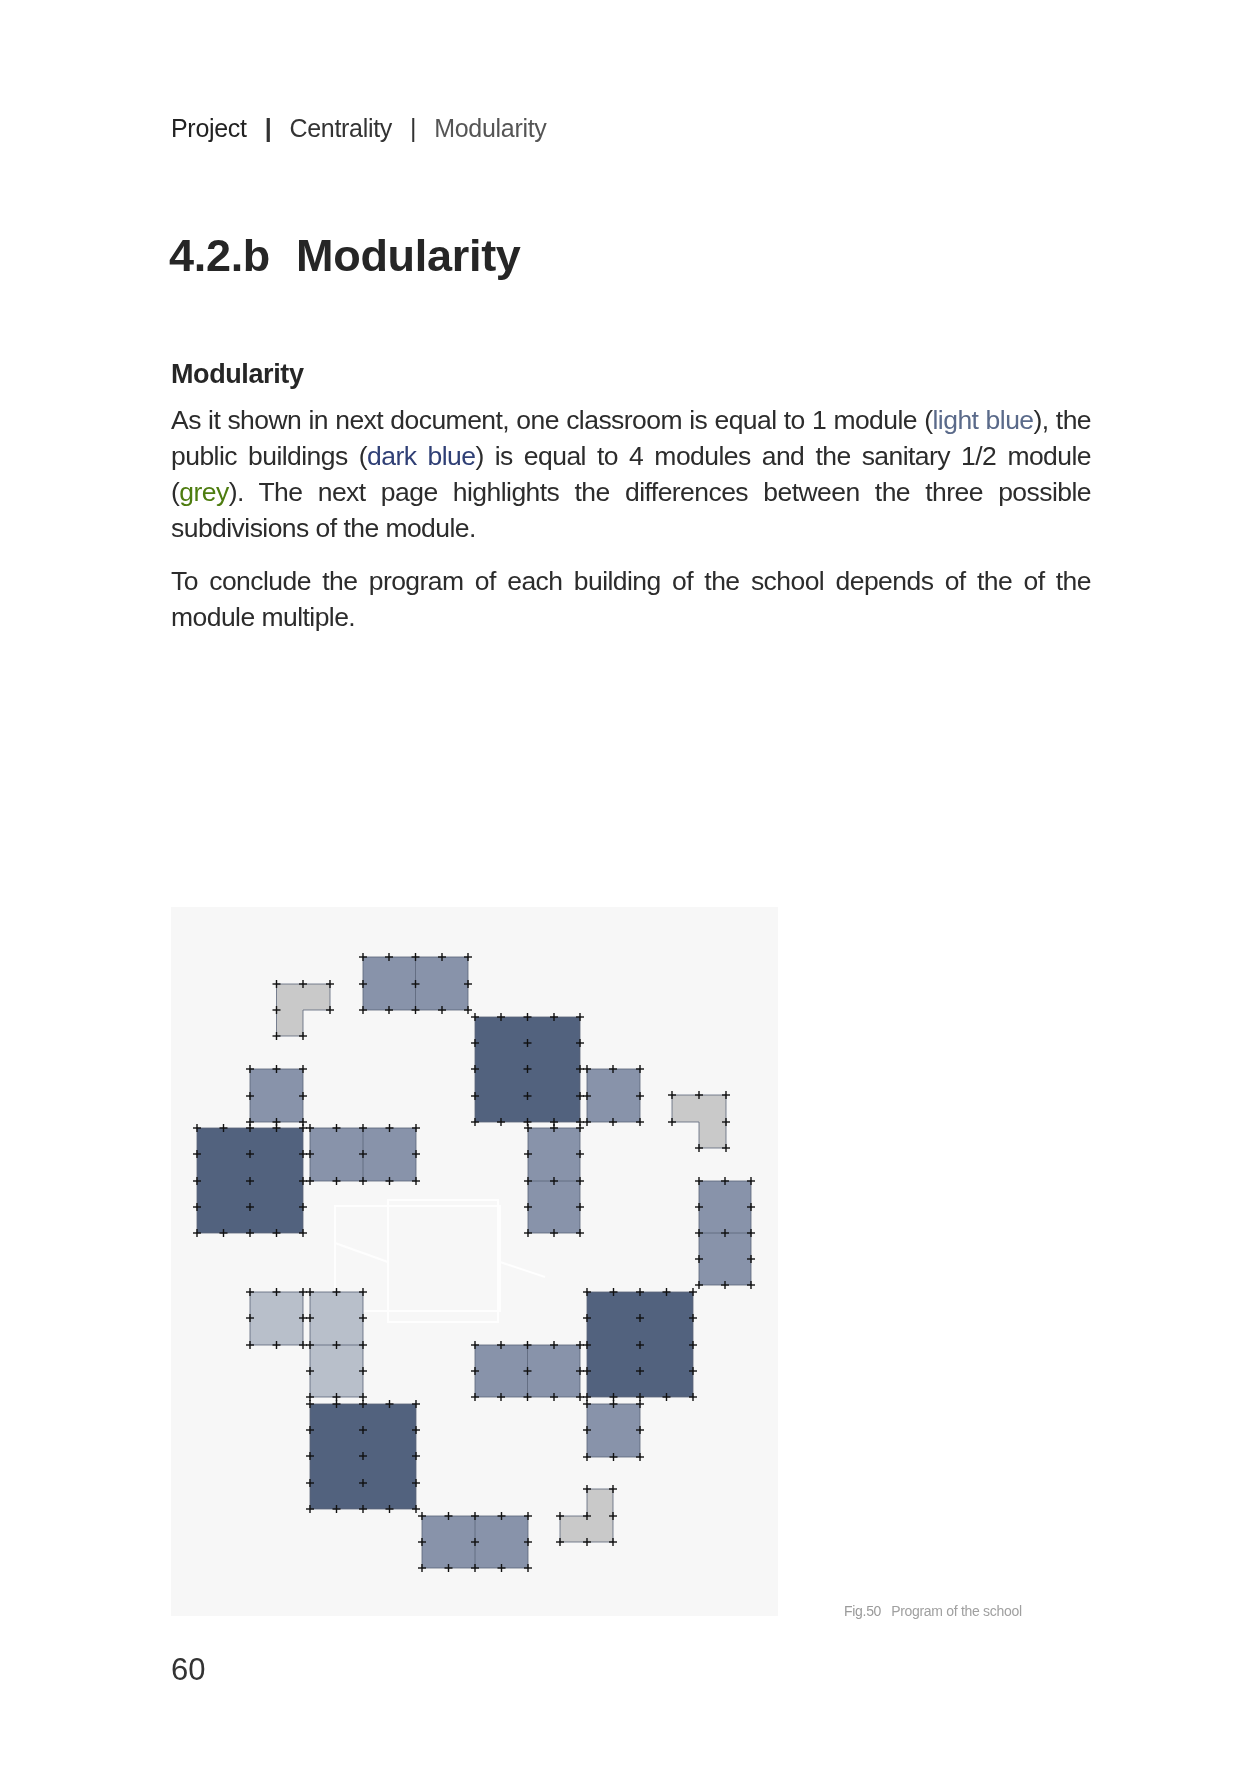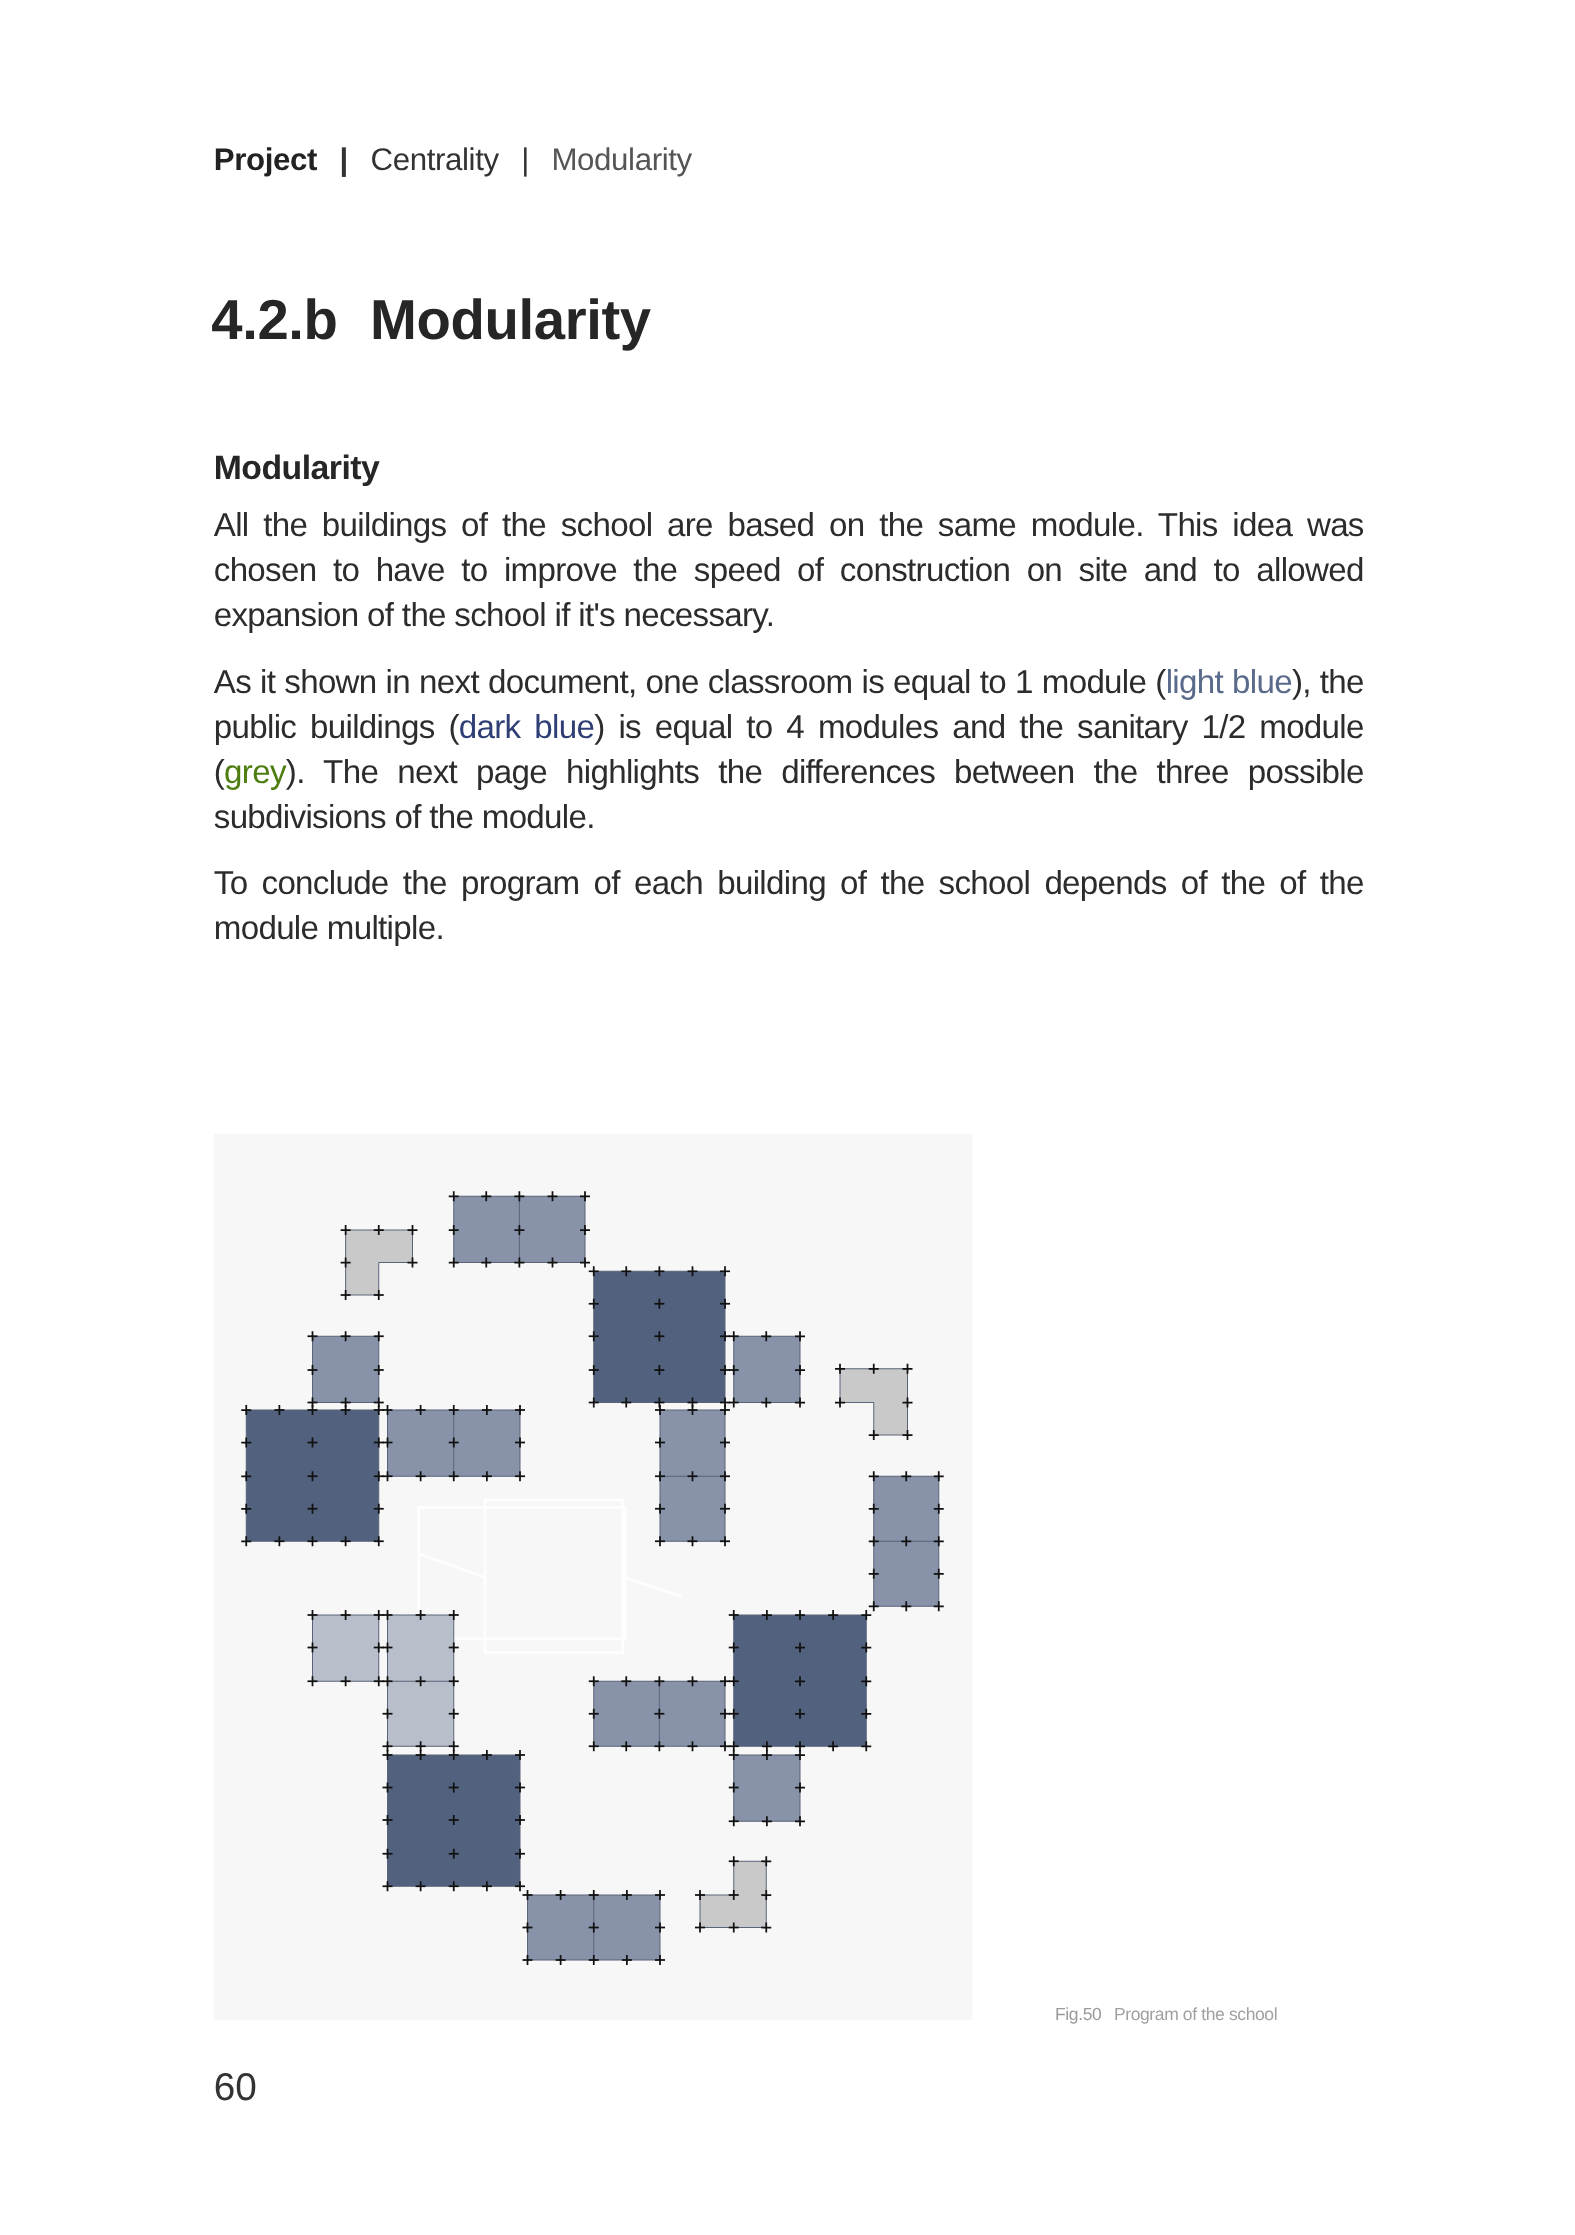--- a/index.html
+++ b/index.html
@@ -4,21 +4,21 @@
 <style>
   html, body { margin: 0; padding: 0; }
   body {
     width: 1260px; height: 1788px; background: #ffffff; position: relative; overflow: hidden;
     font-family: "Liberation Sans", "DejaVu Sans", sans-serif; color: #2a2a2a;
   }
   .breadcrumb {
     position: absolute; left: 171px; top: 112px; font-size: 25px; line-height: 32px;
     white-space: nowrap; letter-spacing: -0.3px;
   }
-  .breadcrumb .bc-strong { font-weight: bold; color: #222; }
+  .breadcrumb .bc-strong { font-weight: normal; color: #222; }
   .breadcrumb .bc-mid { color: #333; }
   .breadcrumb .bc-light { color: #555; font-weight: 300; }
   .breadcrumb .sep { display: inline-block; margin: 0 18px; color: #333; }
   .breadcrumb .sep.bold { font-weight: bold; }
 
   .page-title {
     position: absolute; left: 169px; top: 228px; font-size: 45px; line-height: 56px;
     font-weight: bold; color: #262626; margin: 0; letter-spacing: -0.3px; white-space: nowrap;
   }
   .page-title .num { margin-right: 26px; margin-top: 36px; }
@@ -54,21 +54,20 @@
 <div class="breadcrumb">
   <span class="bc-strong">Project</span><span class="sep bold">|</span><span class="bc-mid">Centrality</span><span class="sep">|</span><span class="bc-light">Modularity</span>
 </div>
 
 <h1 class="page-title">
   <span class="num">4.2.b</span><span>Modularity</span>
 </h1>
 
 <div class="content">
   <h2 class="subheading">Modularity</h2>
-  <p class="para">All the buildings of the school are based on the same module. This idea was chosen to have to improve the speed of construction on site and to allowed expansion of the school if it's necessary.</p>
   <p class="para"><span>As it shown in next document, one classroom is equal to 1 module (</span><span class="c-light">light blue</span><span>), the public buildings (</span><span class="c-dark">dark blue</span><span>) is equal to 4 modules and the sanitary 1/2 module (</span><span class="c-grey">grey</span><span>). The next page highlights the differences between the three possible subdivisions of the module.</span></p>
   <p class="para">To conclude the program of each building of the school depends of the of the module multiple.</p>
 </div>
 
 <div class="figure">
   <svg width="607" height="709" viewBox="171 907 607 709">
     <defs>
       <g id="pin">
         <line x1="-4" y1="0" x2="4" y2="0" stroke="#111" stroke-width="1.4"></line>
         <line x1="0" y1="-4" x2="0" y2="4" stroke="#111" stroke-width="1.4"></line>

